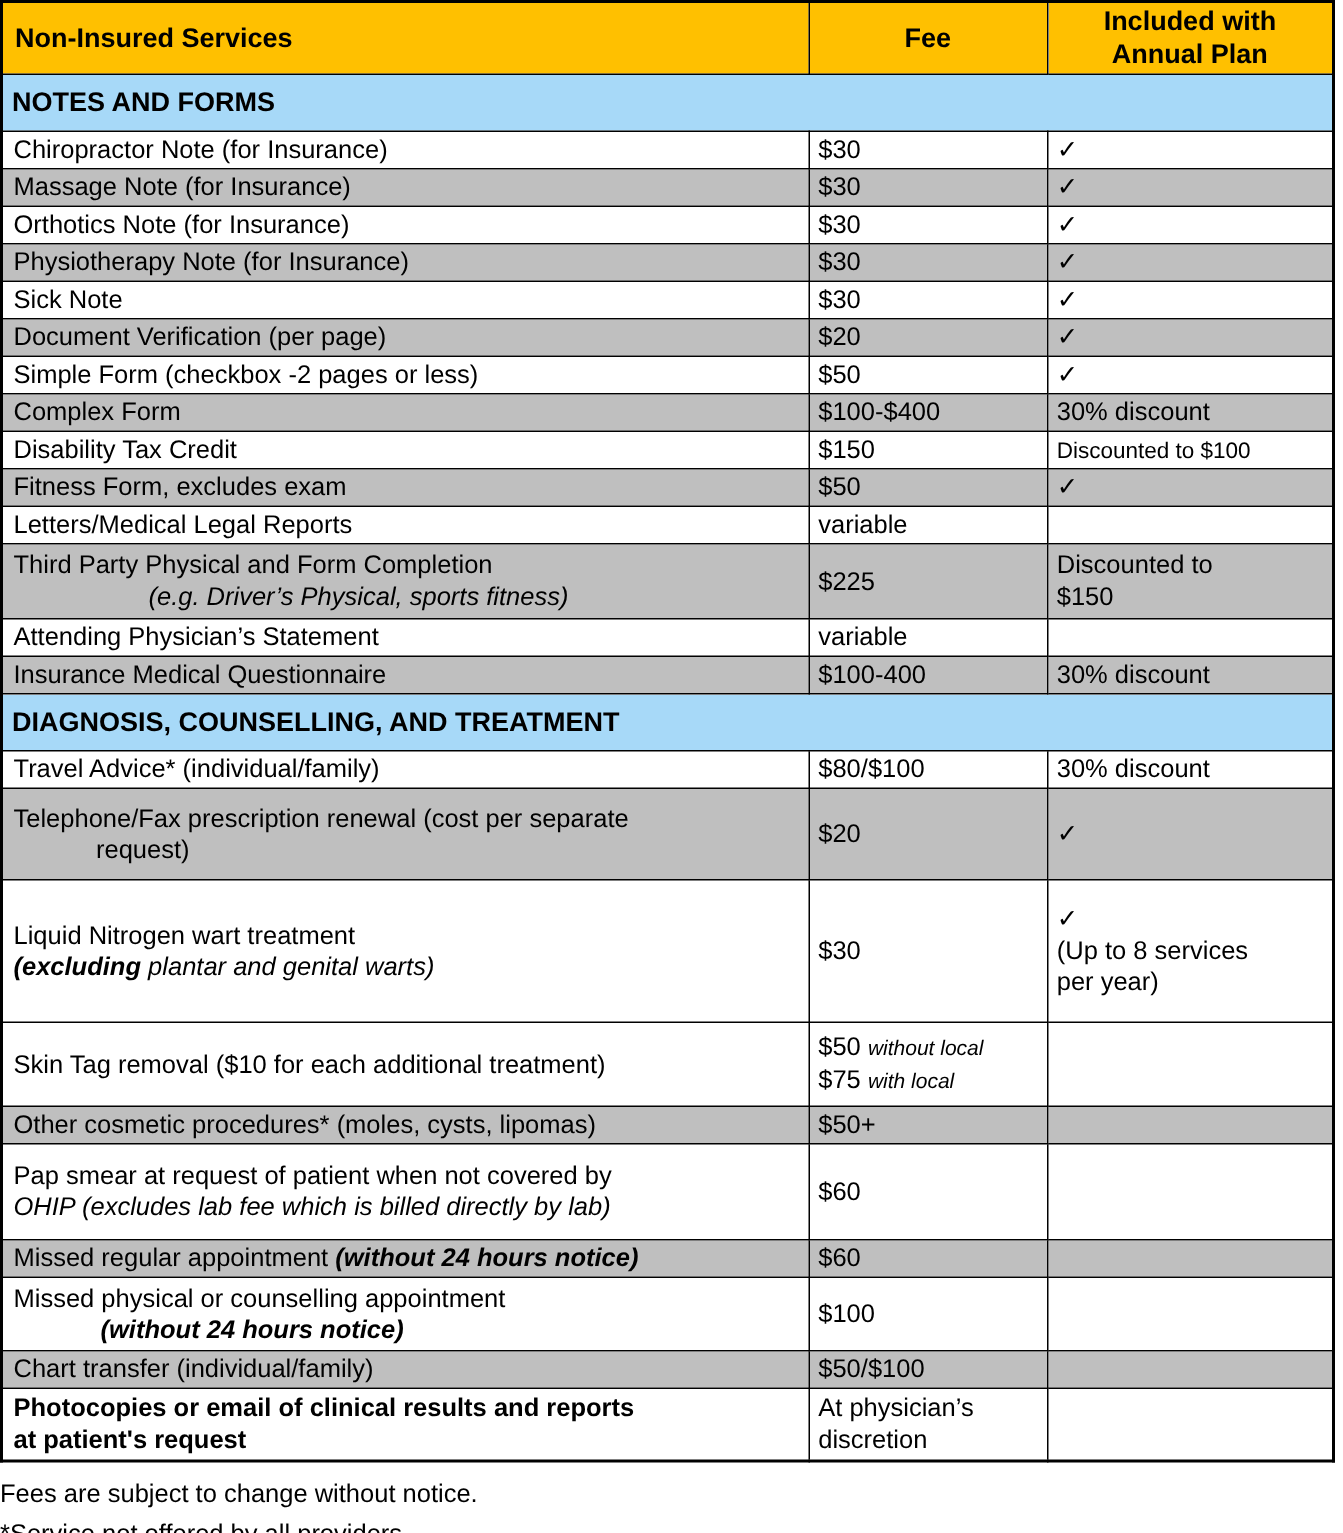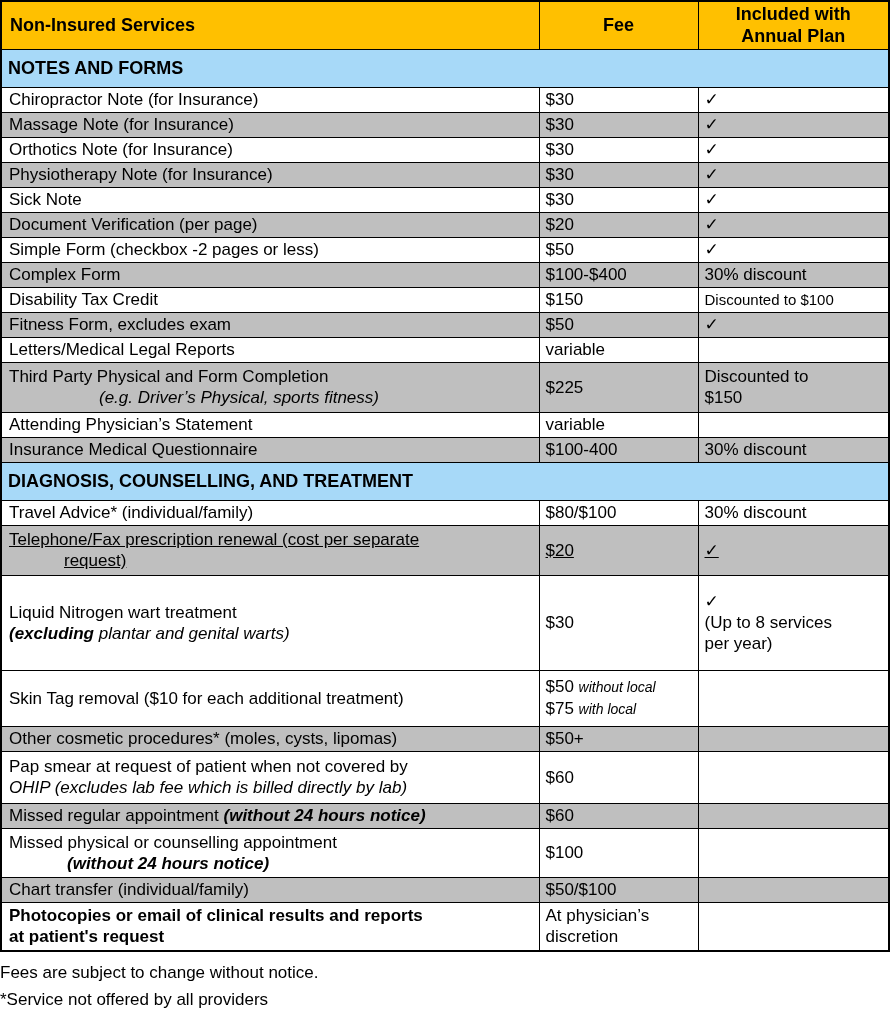--- a/index.html
+++ b/index.html
@@ -244,21 +244,21 @@
         <td class="service">
           <div><span>Travel Advice* (individual/family)</span></div>
         </td>
         <td class="fee">
           <div><span>$80/$100</span></div>
         </td>
         <td class="inc">
           <div><span>30% discount</span></div>
         </td>
       </tr>
-      <tr class="gray" style="height: 50px; text-decoration: underline;">
+      <tr class="gray" style="height: 61px;">
         <td class="service">
           <div><span>Telephone/Fax prescription renewal (cost per separate</span></div>
           <div style="padding-left: 55px;"><span>request)</span></div>
         </td>
         <td class="fee">
           <div><span>$20</span></div>
         </td>
         <td class="inc">
           <div><span>✓</span></div>
         </td>
@@ -289,21 +289,21 @@
       </tr>
       <tr class="gray">
         <td class="service">
           <div><span>Other cosmetic procedures* (moles, cysts, lipomas)</span></div>
         </td>
         <td class="fee">
           <div><span>$50+</span></div>
         </td>
         <td class="inc"></td>
       </tr>
-      <tr class="white" style="height: 52px;">
+      <tr class="white" style="height: 64px;">
         <td class="service">
           <div><span>Pap smear at request of patient when not covered by</span></div>
           <div><span class="s-i">OHIP (excludes lab fee which is billed directly by lab)</span></div>
         </td>
         <td class="fee">
           <div><span>$60</span></div>
         </td>
         <td class="inc"></td>
       </tr>
       <tr class="gray">

